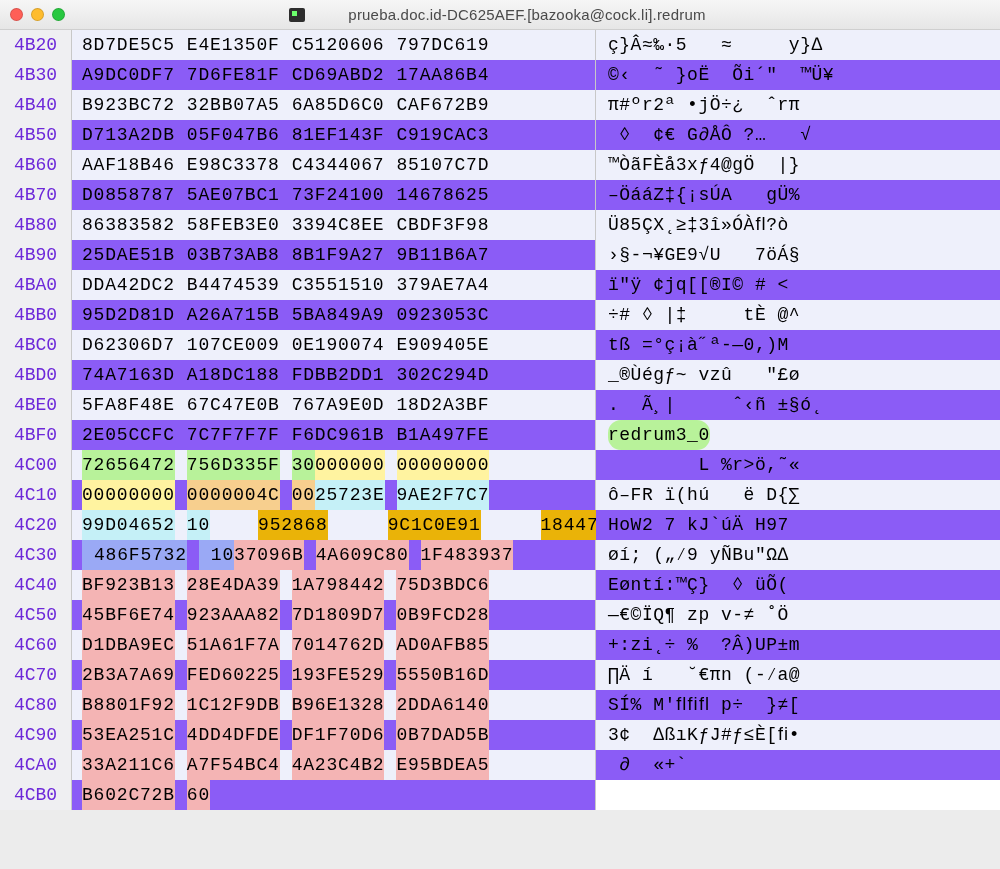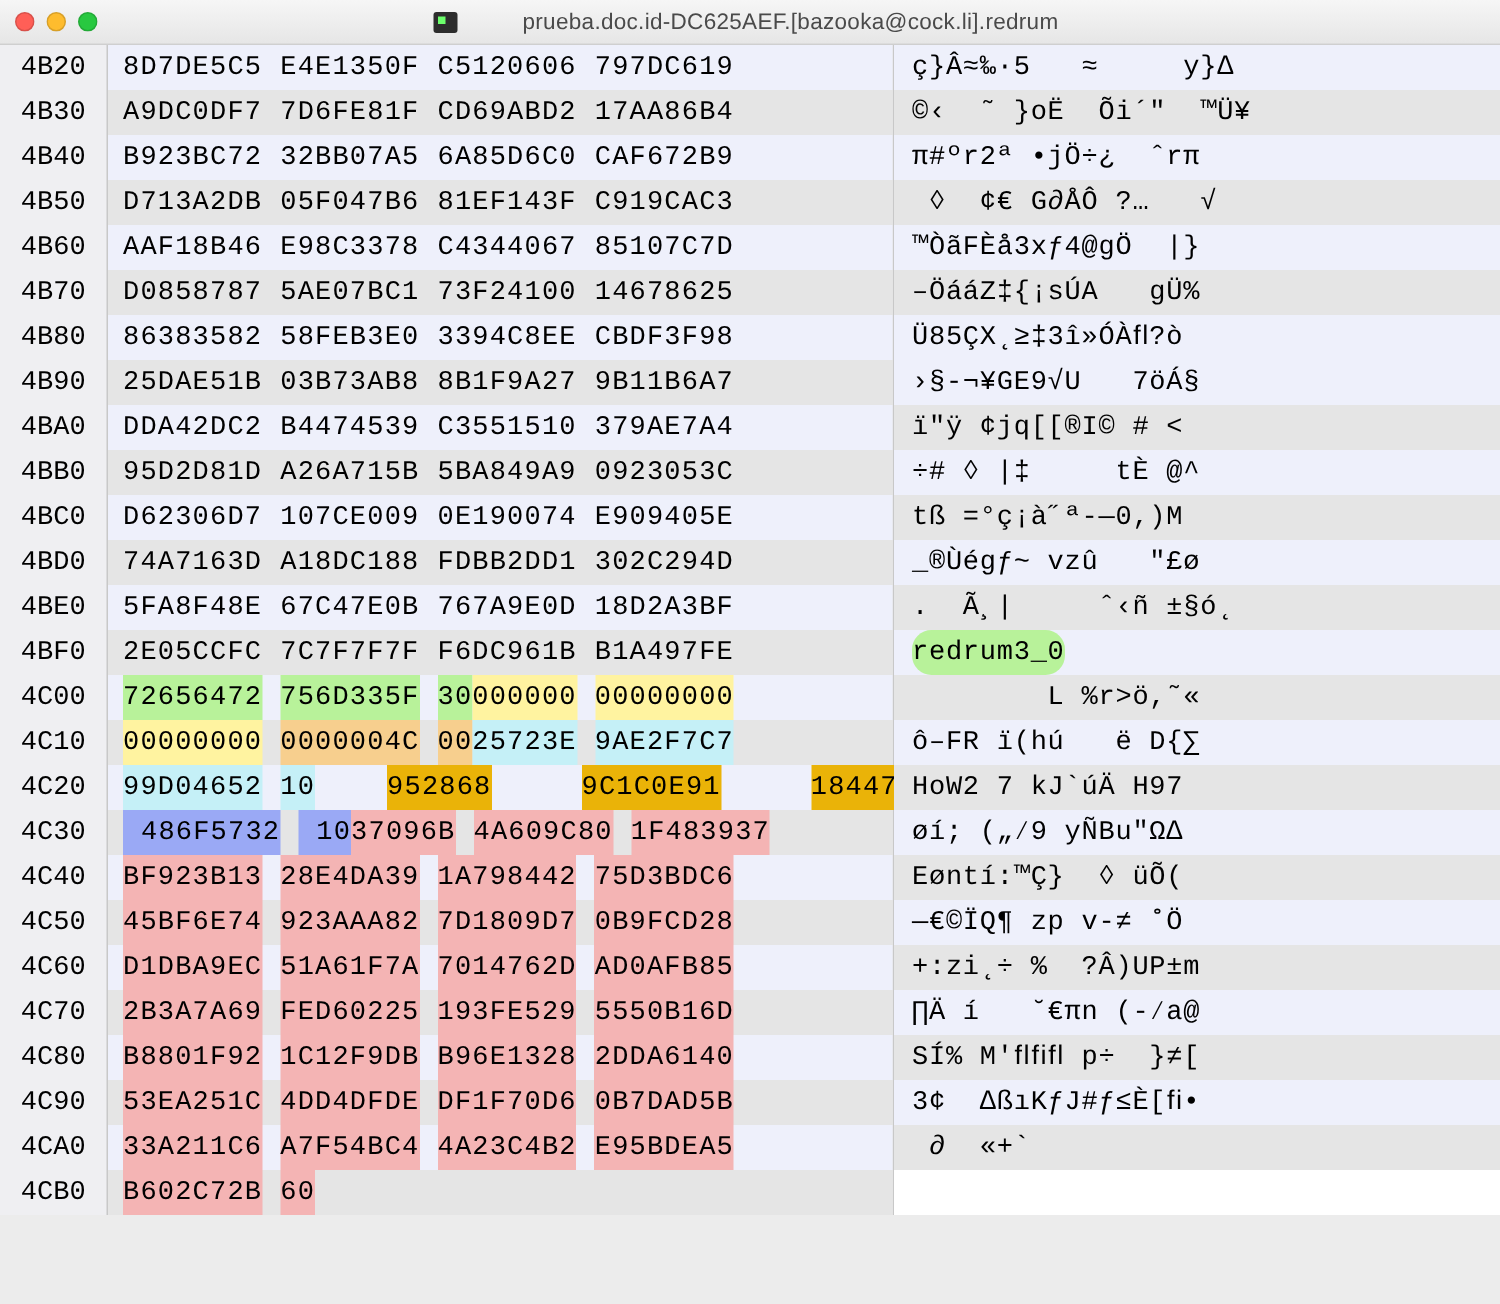--- a/index.html
+++ b/index.html
@@ -46,24 +46,24 @@
   .hexpane { background: #fff; flex: 0 0 auto; width: 524px; }
   .asciipane { background: #fff; flex: 1; }
 
   .row {
     display: flex;
     align-items: stretch;
     height: 30px;
     line-height: 30px;
     white-space: pre;
   }
-  .offsets .row { justify-content: center; color: #000000; text-align: right; }
+  .offsets .row { justify-content: center; color: #6d28d9; text-align: right; }
 
   .stripe { background: #eef0fb; }
-  .plain { background: #e5e5e5; }
+  .plain { background: #8b5cf6; }
 
   .hexcell {
     display: flex;
     height: 100%;
   }
   .grp { padding-left: 12px; letter-spacing: 0.8px; }
   .grp:first-child { padding-left: 10px; }
 
   .asc { padding-left: 12px; letter-spacing: 0.5px; }
 

